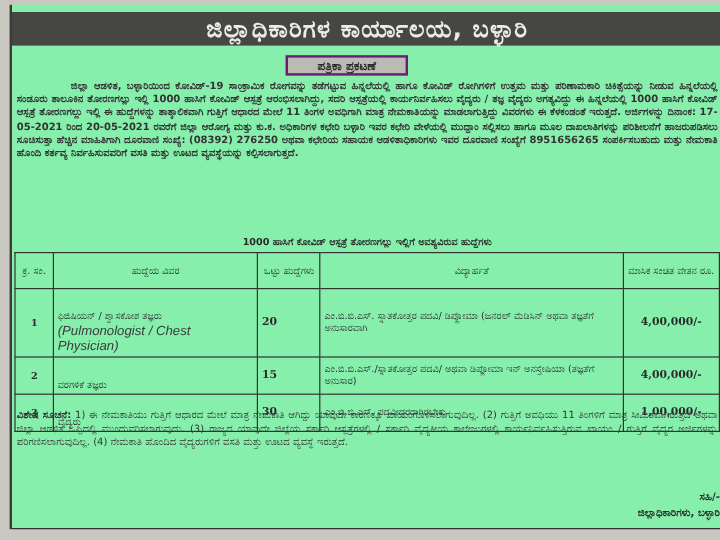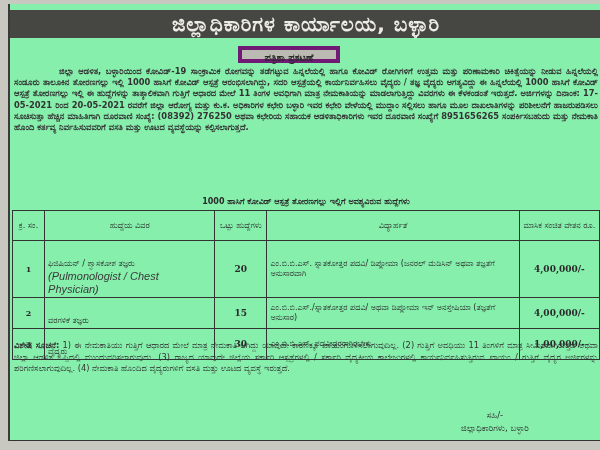--- a/index.html
+++ b/index.html
@@ -30,21 +30,21 @@
     .meta-row {
       position: absolute; left: 4px; top: 37px; width: 584px; height: 14px;
       font-size: 8px; font-family: "DejaVu Serif", serif; font-weight: bold;
     }
     .meta-left { position: absolute; left: 0; top: 0; }
     .meta-right { position: absolute; right: 0; top: 0; }
     .meta-right .date { margin-left: 8px; letter-spacing: 1px; font-size: 9px; }
     .press-box {
       position: absolute; left: 228px; top: 42px;
       width: 102px; height: 17px;
-      border: 4px solid #701a75;
+      border: 2px solid #701a75;
       background: #bcbbb3;
       font-size: 10px; font-weight: bold;
       text-align: center; line-height: 15px;
     }
     .body-text {
       position: absolute; left: 4px; top: 62px; width: 584px;
       font-size: 8.3px; line-height: 11.2px;
       text-align: justify;
       text-indent: 45px;
       font-weight: bold;
@@ -60,37 +60,37 @@
       font-size: 8px;
     }
     table.posts th, table.posts td {
       border: 1.2px solid #333;
       padding: 1px 3px;
       vertical-align: middle;
     }
     table.posts th { font-weight: normal; text-align: center; line-height: 10px; height: 30px; }
     .c-no { width: 32px; text-align: center; font-family: "DejaVu Serif", serif; font-weight: bold; }
     .c-post { width: 170px; }
-    .c-count { width: 52px; text-align: center; font-family: "DejaVu Serif", serif; font-weight: bold; font-size: 9px; }
+    .c-count { width: 52px; text-align: left; font-family: "DejaVu Serif", serif; font-weight: bold; font-size: 9px; }
     .c-qual { width: 252px; line-height: 10px; }
     .c-pay { width: 80px; text-align: center; font-family: "DejaVu Serif", serif; font-weight: bold; font-size: 9px; }
     .post-en { font-family: "Liberation Sans", sans-serif; font-size: 11px; line-height: 13px; display: block; color: #3a3a3a; font-style: italic; }
     .post-kn { display: block; line-height: 12px; margin-top: 16px; }
     .row1 td { height: 56px; }
     .row2 td { height: 30px; }
     .row3 td { height: 16px; }
     .notes {
       position: absolute; left: 4px; top: 336px; width: 584px;
       font-size: 8.3px; line-height: 11.5px; text-align: justify;
       color: #333;
     }
     .notes .label { font-weight: bold; }
     .signature {
       position: absolute; left: 380px; top: 405px; width: 210px;
-      text-align: center; font-size: 8.5px; line-height: 13px;
+      text-align: right; font-size: 8.5px; line-height: 13px; font-weight: bold;
     }
     .bottom-rule {
       position: absolute; left: 0; top: 436px; width: 592px; height: 2px; background: #333;
     }
   </style>
 </head>
 <body>
 
 <div class="page">
 

